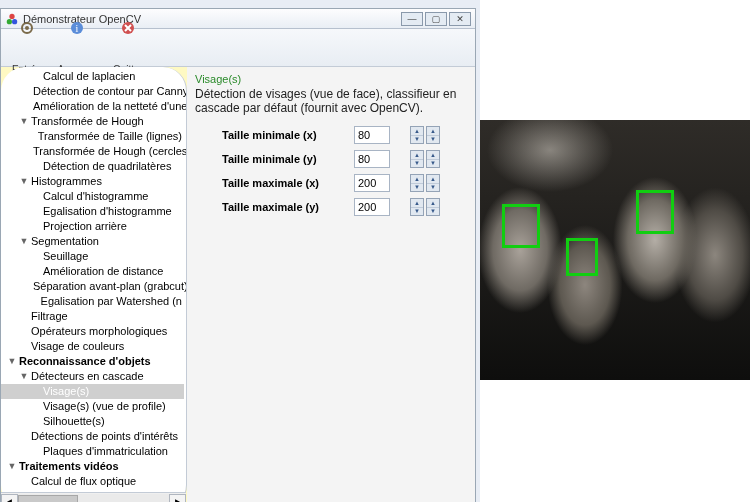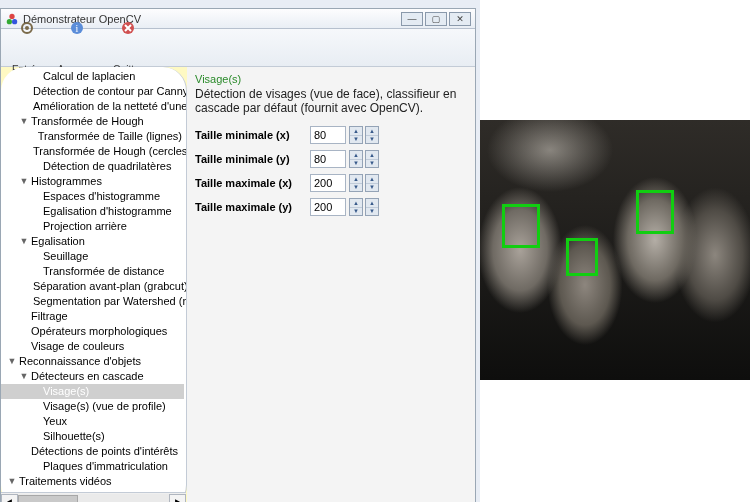--- a/index.html
+++ b/index.html
@@ -49,32 +49,32 @@
   .toolbtn .tlabel { font-size:10px; color:#333;margin-top:28px; }
   .splitpane { flex:1; display:flex; overflow:hidden; }
   .left-pane { width:186px; border-right:1px solid #c3cbd6; background:#fff; display:flex; flex-direction:column;border-radius:24px;}
   .treeview { flex:1; overflow-x:hidden; overflow-y:hidden; padding:2px 0; }
   .tree-node { white-space:nowrap; line-height:15px; cursor:default; padding:0 2px 0 0; }
   .tree-row { display:flex; align-items:center; padding:0; }
   .twisty { width:10px; font-size:9px; color:#666; text-align:center;}
   .tree-label { padding:0 2px; }
   .tree-row.selected { background:#cfcfcf; color:#fff; }
   .tree-row.selected .tree-label{ color:#fff;}
-  .tree-row.bold .tree-label { font-weight:normal; }
+  .tree-row.bold .tree-label { font-weight:bold; }
   .indent0 { padding-left: 6px;}
   .indent1 { padding-left: 18px;}
   .indent2 { padding-left: 30px;}
   .hscroll { height:17px; border-top:1px solid #c3cbd6; background:#efefef; display:flex; align-items:center; }
   .hscroll .arrow { width:17px; height:15px; border:1px solid #b0b6bf; background:#f4f4f4; text-align:center; font-size:8px; line-height:13px; }
   .hscroll .track { flex:1; position:relative; height:15px; background:#eaeaea; }
   .hscroll .thumb { position:absolute; left:0; width:60px; height:13px; top:1px; background:#c9c9c9; border:1px solid #a7a7a7;}
   .right-pane { flex:1; background:#f4f4f4; display:flex; flex-direction:column; }
   .panel-title { color:#2a8a2a; font-size:11px; padding:6px 8px 0 8px; }
   .panel-desc { color:#222; font-size:12px; padding:2px 8px 8px 8px; }
-  .param-row { display:flex; align-items:center; padding:3px 8px; gap:3px;}
+  .param-row { display:flex; align-items:center; padding:3px 8px; gap:20px;margin-left:27px;}
   .param-label { width:112px; font-weight:bold; font-size:11px; color:#000; }
   .param-input { width:36px; height:18px; border:1px solid #a8b4c4; background:#fff; text-align:left; padding:0 3px; font-size:11px; }
   .spin { width:14px; height:18px; display:flex; flex-direction:column; border:1px solid #94a3b6; }
   .spin .su,.spin .sd { flex:1; background:#e1e8f0; display:flex; align-items:center; justify-content:center; font-size:6px; color:#385a8a; }
   .spin .su { border-bottom:1px solid #c0cbd9; }
   .spingroup { display:flex; gap:2px; }
 
   .output-area {
     position:absolute;
     left: 480px;
@@ -193,63 +193,63 @@
           </div>
           <div class="tree-node">
             <div class="tree-row indent1">
               <span class="twisty">▼</span>
               <span class="tree-label">Histogrammes</span>
             </div>
           </div>
           <div class="tree-node">
             <div class="tree-row indent2">
               <span class="twisty"></span>
-              <span class="tree-label">Espaces d'histogramme</span>
+              <span class="tree-label">Calcul d'histogramme</span>
             </div>
           </div>
           <div class="tree-node">
             <div class="tree-row indent2">
               <span class="twisty"></span>
               <span class="tree-label">Egalisation d'histogramme</span>
             </div>
           </div>
           <div class="tree-node">
             <div class="tree-row indent2">
               <span class="twisty"></span>
               <span class="tree-label">Projection arrière</span>
             </div>
           </div>
           <div class="tree-node">
             <div class="tree-row indent1">
               <span class="twisty">▼</span>
-              <span class="tree-label">Egalisation</span>
+              <span class="tree-label">Segmentation</span>
             </div>
           </div>
           <div class="tree-node">
             <div class="tree-row indent2">
               <span class="twisty"></span>
               <span class="tree-label">Seuillage</span>
             </div>
           </div>
           <div class="tree-node">
             <div class="tree-row indent2">
               <span class="twisty"></span>
-              <span class="tree-label">Transformée de distance</span>
+              <span class="tree-label">Amélioration de distance</span>
             </div>
           </div>
           <div class="tree-node">
             <div class="tree-row indent2">
               <span class="twisty"></span>
               <span class="tree-label">Séparation avant-plan (grabcut)</span>
             </div>
           </div>
           <div class="tree-node">
             <div class="tree-row indent2">
               <span class="twisty"></span>
-              <span class="tree-label">Segmentation par Watershed (n</span>
+              <span class="tree-label">Egalisation par Watershed (n</span>
             </div>
           </div>
           <div class="tree-node">
             <div class="tree-row indent1">
               <span class="twisty"></span>
               <span class="tree-label">Filtrage</span>
             </div>
           </div>
           <div class="tree-node">
             <div class="tree-row indent1">
@@ -278,26 +278,20 @@
           <div class="tree-node">
             <div class="tree-row indent2 selected">
               <span class="twisty"></span>
               <span class="tree-label">Visage(s)</span>
             </div>
           </div>
           <div class="tree-node">
             <div class="tree-row indent2">
               <span class="twisty"></span>
               <span class="tree-label">Visage(s) (vue de profile)</span>
-            </div>
-          </div>
-          <div class="tree-node">
-            <div class="tree-row indent2">
-              <span class="twisty"></span>
-              <span class="tree-label">Yeux</span>
             </div>
           </div>
           <div class="tree-node">
             <div class="tree-row indent2">
               <span class="twisty"></span>
               <span class="tree-label">Silhouette(s)</span>
             </div>
           </div>
           <div class="tree-node">
             <div class="tree-row indent1">

